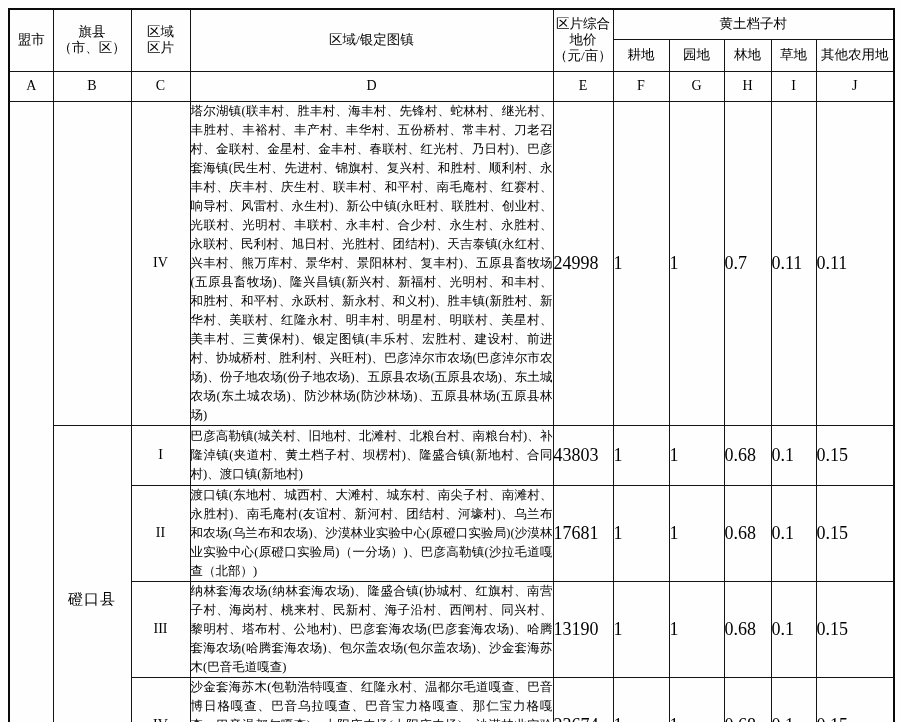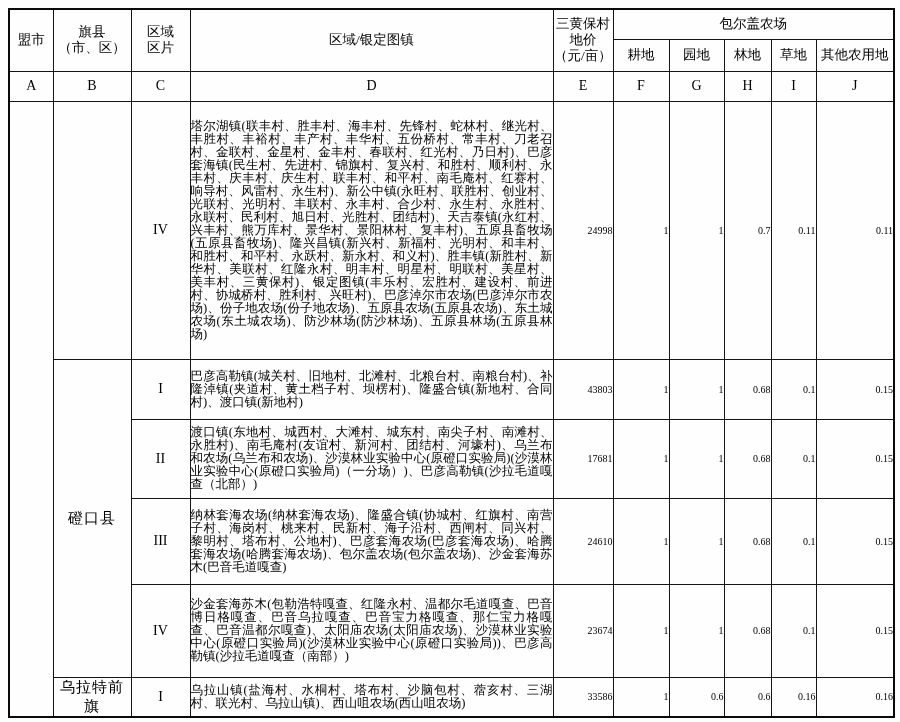--- a/index.html
+++ b/index.html
@@ -52,28 +52,28 @@
     text-align: center;
     letter-spacing: 1px;
   }
   td.zone {
     font-size: 14px;
     text-align: center;
     margin-left: 18px;
   }
   td.desc {
     font-size: 12.5px;
-    line-height: 13px;
+    line-height: 19px;
     text-align: justify;
     text-justify: inter-character;
     padding: 1px 3px 1px 4px;
   }
   td.num {
-    font-size: 10px;
-    text-align: right;
+    font-size: 18px;
+    text-align: left;
   }
   tr.r0 { height: 258px; }
   tr.r1 { height: 60px; }
   tr.r2 { height: 79px; }
   tr.r3 { height: 86px; }
   tr.r4 { height: 93px; }
   tr.r5 { height: 38px; }
 </style>
 </head>
 <body>
@@ -93,24 +93,24 @@
       <col style="width:78px">
     </colgroup>
     <thead>
       <tr class="hdr-top">
         <th class="hdr" rowspan="2">盟市</th>
         <th class="hdr" rowspan="2">旗县
 （市、区）</th>
         <th class="hdr" rowspan="2">区域
 区片</th>
         <th class="hdr" rowspan="2">区域/银定图镇</th>
-        <th class="hdr" rowspan="2">三黄保村
+        <th class="hdr" rowspan="2">区片综合
 地价
 （元/亩）</th>
-        <th class="hdr" colspan="5">包尔盖农场</th>
+        <th class="hdr" colspan="5">黄土档子村</th>
       </tr>
       <tr class="hdr-sub">
         <th class="hdr">耕地</th>
         <th class="hdr">园地</th>
         <th class="hdr">林地</th>
         <th class="hdr">草地</th>
         <th class="hdr">其他农用地</th>
       </tr>
       <tr class="letters-row">
         <td class="letter">A</td>
@@ -155,21 +155,21 @@
         <td class="num">17681</td>
         <td class="num">1</td>
         <td class="num">1</td>
         <td class="num">0.68</td>
         <td class="num">0.1</td>
         <td class="num">0.15</td>
       </tr>
       <tr class="r3">
         <td class="zone">III</td>
         <td class="desc">纳林套海农场(纳林套海农场)、隆盛合镇(协城村、红旗村、南营子村、海岗村、桃来村、民新村、海子沿村、西闸村、同兴村、黎明村、塔布村、公地村)、巴彦套海农场(巴彦套海农场)、哈腾套海农场(哈腾套海农场)、包尔盖农场(包尔盖农场)、沙金套海苏木(巴音毛道嘎查)</td>
-        <td class="num">24610</td>
+        <td class="num">13190</td>
         <td class="num">1</td>
         <td class="num">1</td>
         <td class="num">0.68</td>
         <td class="num">0.1</td>
         <td class="num">0.15</td>
       </tr>
       <tr class="r4">
         <td class="zone">IV</td>
         <td class="desc">沙金套海苏木(包勒浩特嘎查、红隆永村、温都尔毛道嘎查、巴音博日格嘎查、巴音乌拉嘎查、巴音宝力格嘎查、那仁宝力格嘎查、巴音温都尔嘎查)、太阳庙农场(太阳庙农场)、沙漠林业实验中心(原磴口实验局)(沙漠林业实验中心(原磴口实验局))、巴彦高勒镇(沙拉毛道嘎查（南部）)</td>
         <td class="num">23674</td>

